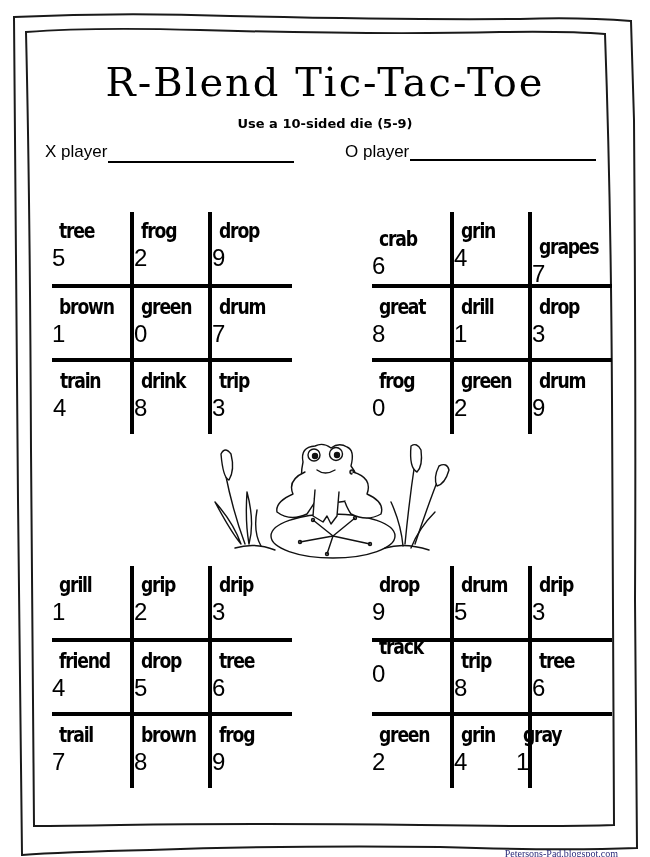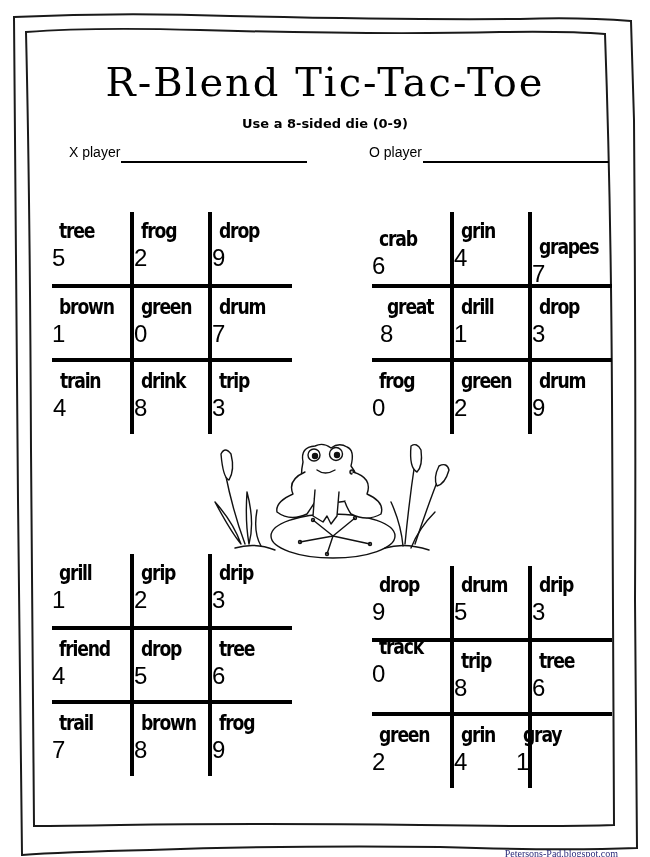--- a/index.html
+++ b/index.html
@@ -39,35 +39,34 @@
       text-align: center;
       font-family: "DejaVu Sans", sans-serif;
       font-weight: bold;
       font-size: 13px;
       line-height: 16px;
     }
     .player {
       position: absolute;
       top: 141px;
       font-family: "Liberation Sans", sans-serif;
-      font-size: 14px;
+      font-size: 17px;
       line-height: 22px;
       display: flex;
       align-items: flex-end;
-      margin-left: 24px;
     }
     .player .line {
       display: inline-block;
       border-bottom: 2px solid #000;
       height: 16px;
       margin-left: 1px;
     }
     .player-x { left: 45px; }
     .player-x .line { width: 186px; }
-    .player-o { left: 345px; }
+    .player-o { left: 345px; align-items: center; }
     .player-o .line { width: 186px; }
 
     .board {
       position: absolute;
       width: 240px;
       height: 222px;
     }
     .board .vline {
       position: absolute;
       width: 4px;
@@ -99,21 +98,21 @@
       transform: scaleX(0.82);
     }
     .cell .num {
       display: block;
       font-family: "Liberation Sans", sans-serif;
       font-size: 24px;
       line-height: 28px;
     }
     .board-tl { left: 52px; top: 212px; }
     .board-tr { left: 372px; top: 212px; }
-    .board-bl { left: 52px; top: 554px; }
+    .board-bl { left: 52px; top: 566px; }
     .board-br { left: 372px; top: 566px; }
 
     .frog-art {
       position: absolute;
       left: 205px;
       top: 432px;
       width: 250px;
       height: 130px;
     }
     .footer-credit {
@@ -128,21 +127,21 @@
   </style>
 </head>
 <body>
 
 <svg class="border-svg" viewBox="0 0 650 857">
   <path d="M14 17 Q120 12 230 16 Q400 20 520 19 Q580 17 631 21 L634 120 Q636 400 635 600 Q637 780 637 848 Q560 851 440 847 Q300 845 150 850 Q60 852 22 855 Q20 700 18 500 Q16 250 14 17 Z" fill="none" stroke="#1a1a1a" stroke-width="2"></path>
   <path d="M26 32 Q90 27 200 30 Q380 35 500 32 Q570 31 605 34 Q611 200 612 400 Q613 650 614 825 Q560 827 420 825 Q260 823 120 825 Q60 826 34 826 Q32 650 31 450 Q30 200 26 32 Z" fill="none" stroke="#1a1a1a" stroke-width="2"></path>
 </svg>
 
 <div class="title">R-Blend Tic-Tac-Toe</div>
-<div class="subtitle">Use a 8-sided die (0-9)</div>
+<div class="subtitle">Use a 10-sided die (5-9)</div>
 
 <div class="player player-x">
   <span>X player</span>
   <span class="line"></span>
 </div>
 <div class="player player-o">
   <span>O player</span>
   <span class="line"></span>
 </div>
 
@@ -199,21 +198,21 @@
       <span class="num">6</span>
     </div>
   <div class="cell" style="left:82px;top:0">
       <span class="word">grin</span>
       <span class="num">4</span>
     </div>
   <div class="cell" style="left:160px;top:16px">
       <span class="word">grapes</span>
       <span class="num">7</span>
     </div>
-  <div class="cell" style="left:8px;top:76px">
+  <div class="cell" style="left:0;top:76px">
       <span class="word">great</span>
       <span class="num">8</span>
     </div>
   <div class="cell" style="left:82px;top:76px">
       <span class="word">drill</span>
       <span class="num">1</span>
     </div>
   <div class="cell" style="left:160px;top:76px">
       <span class="word">drop</span>
       <span class="num">3</span>

